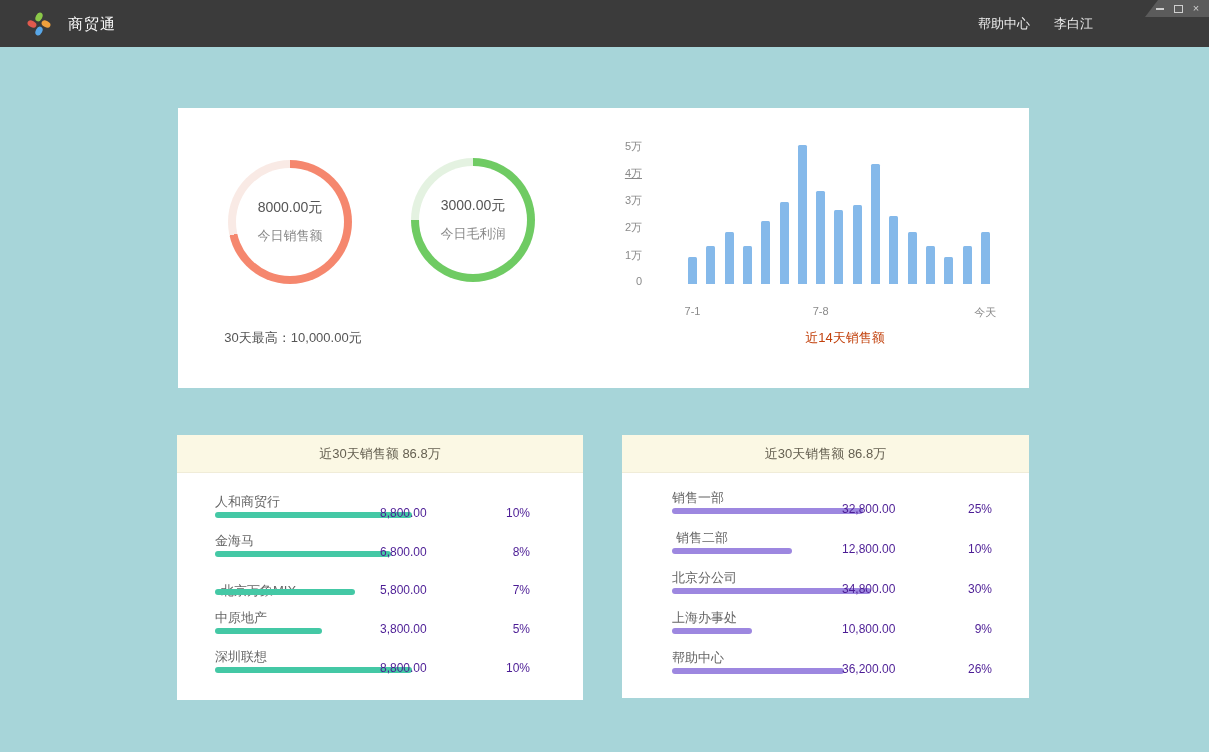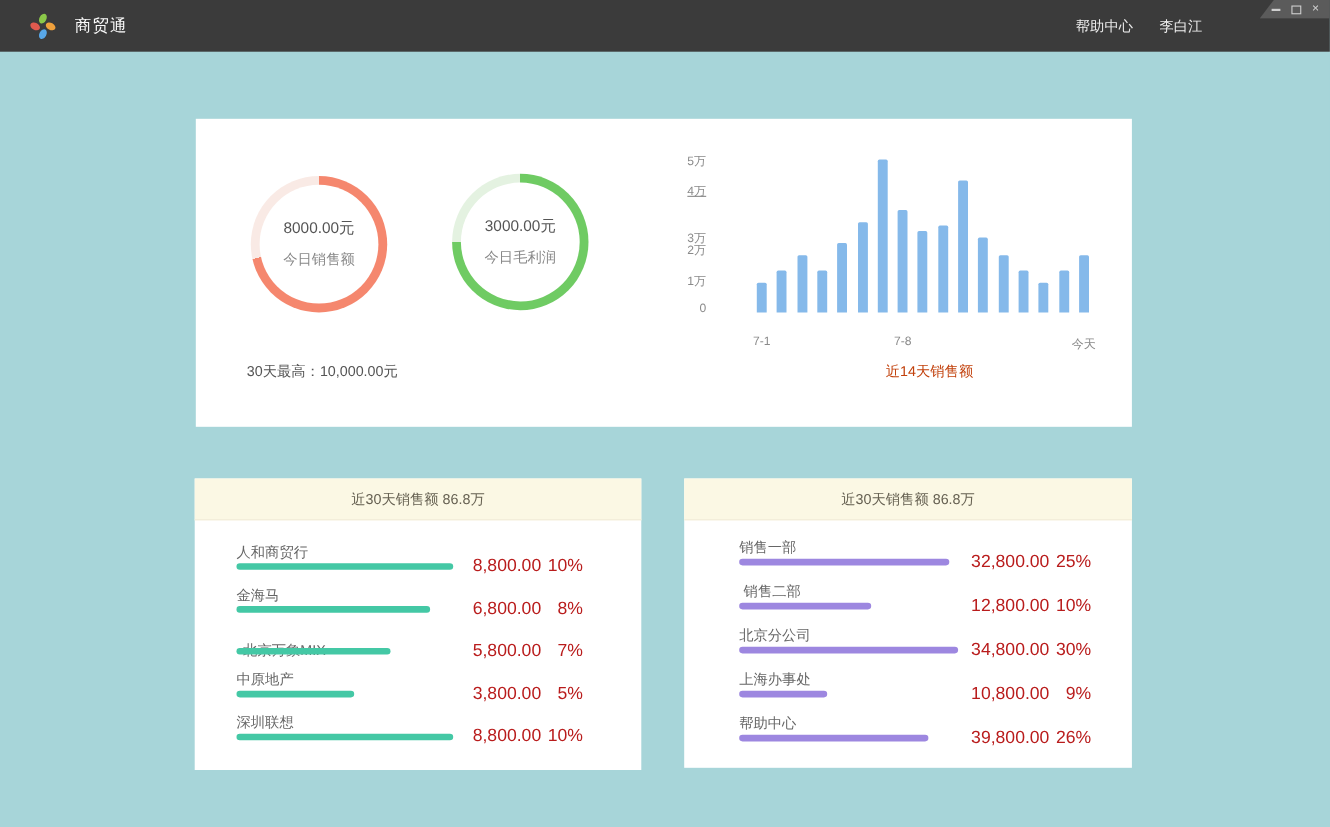--- a/index.html
+++ b/index.html
@@ -50,22 +50,22 @@
     font-size:11px; color:#8a8a8a; white-space:nowrap; }
   .chart-caption { position:absolute; left:667px; top:221px; transform:translateX(-50%);
     font-size:13px; color:#c2410c; white-space:nowrap; }
 
   
   .list-header { position:absolute; left:0; top:0; right:0; height:38px; background:#fbf8e4;
     border-bottom:1px solid #f0ecd8; display:flex; align-items:center; justify-content:center; }
   .list-title { font-size:13px; color:#63635366; color:#666152; }
   .list-row-name { position:absolute; font-size:13px; color:#666; white-space:nowrap; }
   .list-row-bar { position:absolute; height:6px; border-radius:3px; }
-  .list-row-value { position:absolute; display:flex; justify-content:flex-end;
-    font-size:16px; color:#b91c1c; }
+  .list-row-value { position:absolute; display:flex; justify-content:space-between;
+    font-size:12px; color:#4c1d95; }
   .list-row-value .pct { width:38px; text-align:right; }
 </style>
 </head>
 <body>
 
 <div class="topbar">
   <svg class="logo" viewBox="0 0 32 32">
     <g transform="rotate(0 16 16)">
         <ellipse cx="16" cy="8.5" rx="3.4" ry="5" transform="rotate(28 16 8.5)" fill="#8bc849"></ellipse>
       </g>
@@ -110,21 +110,21 @@
       <div class="donut-value">3000.00元</div>
       <div class="donut-label">今日毛利润</div>
     </div>
   </div>
   <div class="footnote footnote-1">30天最高：10,000.00元</div>
 
   <div id="chart-yaxis">
       <div class="chart-ylabel" style="left: 424px; top: 167px;">0</div>
       <div class="chart-ylabel" style="left: 424px; top: 139.7px;">1万</div>
       <div class="chart-ylabel" style="left: 424px; top: 112.4px;">2万</div>
-      <div class="chart-ylabel" style="left: 424px; top: 85.1px; margin-top: 16px;">3万</div>
+      <div class="chart-ylabel" style="left: 424px; top: 85.1px;">3万</div>
       <div class="chart-ylabel" style="left: 424px; top: 57.8px; text-decoration: underline;">4万</div>
       <div class="chart-ylabel" style="left: 424px; top: 30.5px;">5万</div>
     </div>
   <div class="chart-bars" id="chart-bars">
       <div class="chart-bar" style="left: 0px; width: 9px; height: 27px; background: rgb(133, 185, 234);"></div>
       <div class="chart-bar" style="left: 18.3px; width: 9px; height: 38px; background: rgb(133, 185, 234);"></div>
       <div class="chart-bar" style="left: 36.6px; width: 9px; height: 52px; background: rgb(133, 185, 234);"></div>
       <div class="chart-bar" style="left: 54.9px; width: 9px; height: 38px; background: rgb(133, 185, 234);"></div>
       <div class="chart-bar" style="left: 73.2px; width: 9px; height: 63px; background: rgb(133, 185, 234);"></div>
       <div class="chart-bar" style="left: 91.5px; width: 9px; height: 82px; background: rgb(133, 185, 234);"></div>
@@ -211,17 +211,17 @@
       </div>
       <div class="list-row-name" style="left: 50px; top: 174px;">上海办事处</div>
       <div class="list-row-bar" style="left: 50px; top: 193px; width: 80px; background: rgb(157, 135, 224);"></div>
       <div class="list-row-value" style="right: 37px; top: 187px; width: 150px;">
         <span>10,800.00</span>
         <span class="pct">9%</span>
       </div>
       <div class="list-row-name" style="left: 50px; top: 214px;">帮助中心</div>
       <div class="list-row-bar" style="left: 50px; top: 233px; width: 172px; background: rgb(157, 135, 224);"></div>
       <div class="list-row-value" style="right: 37px; top: 227px; width: 150px;">
-        <span>39,800.00</span>
+        <span>36,200.00</span>
         <span class="pct">26%</span>
       </div>
     </div>
 </div>
 
 </body></html>

